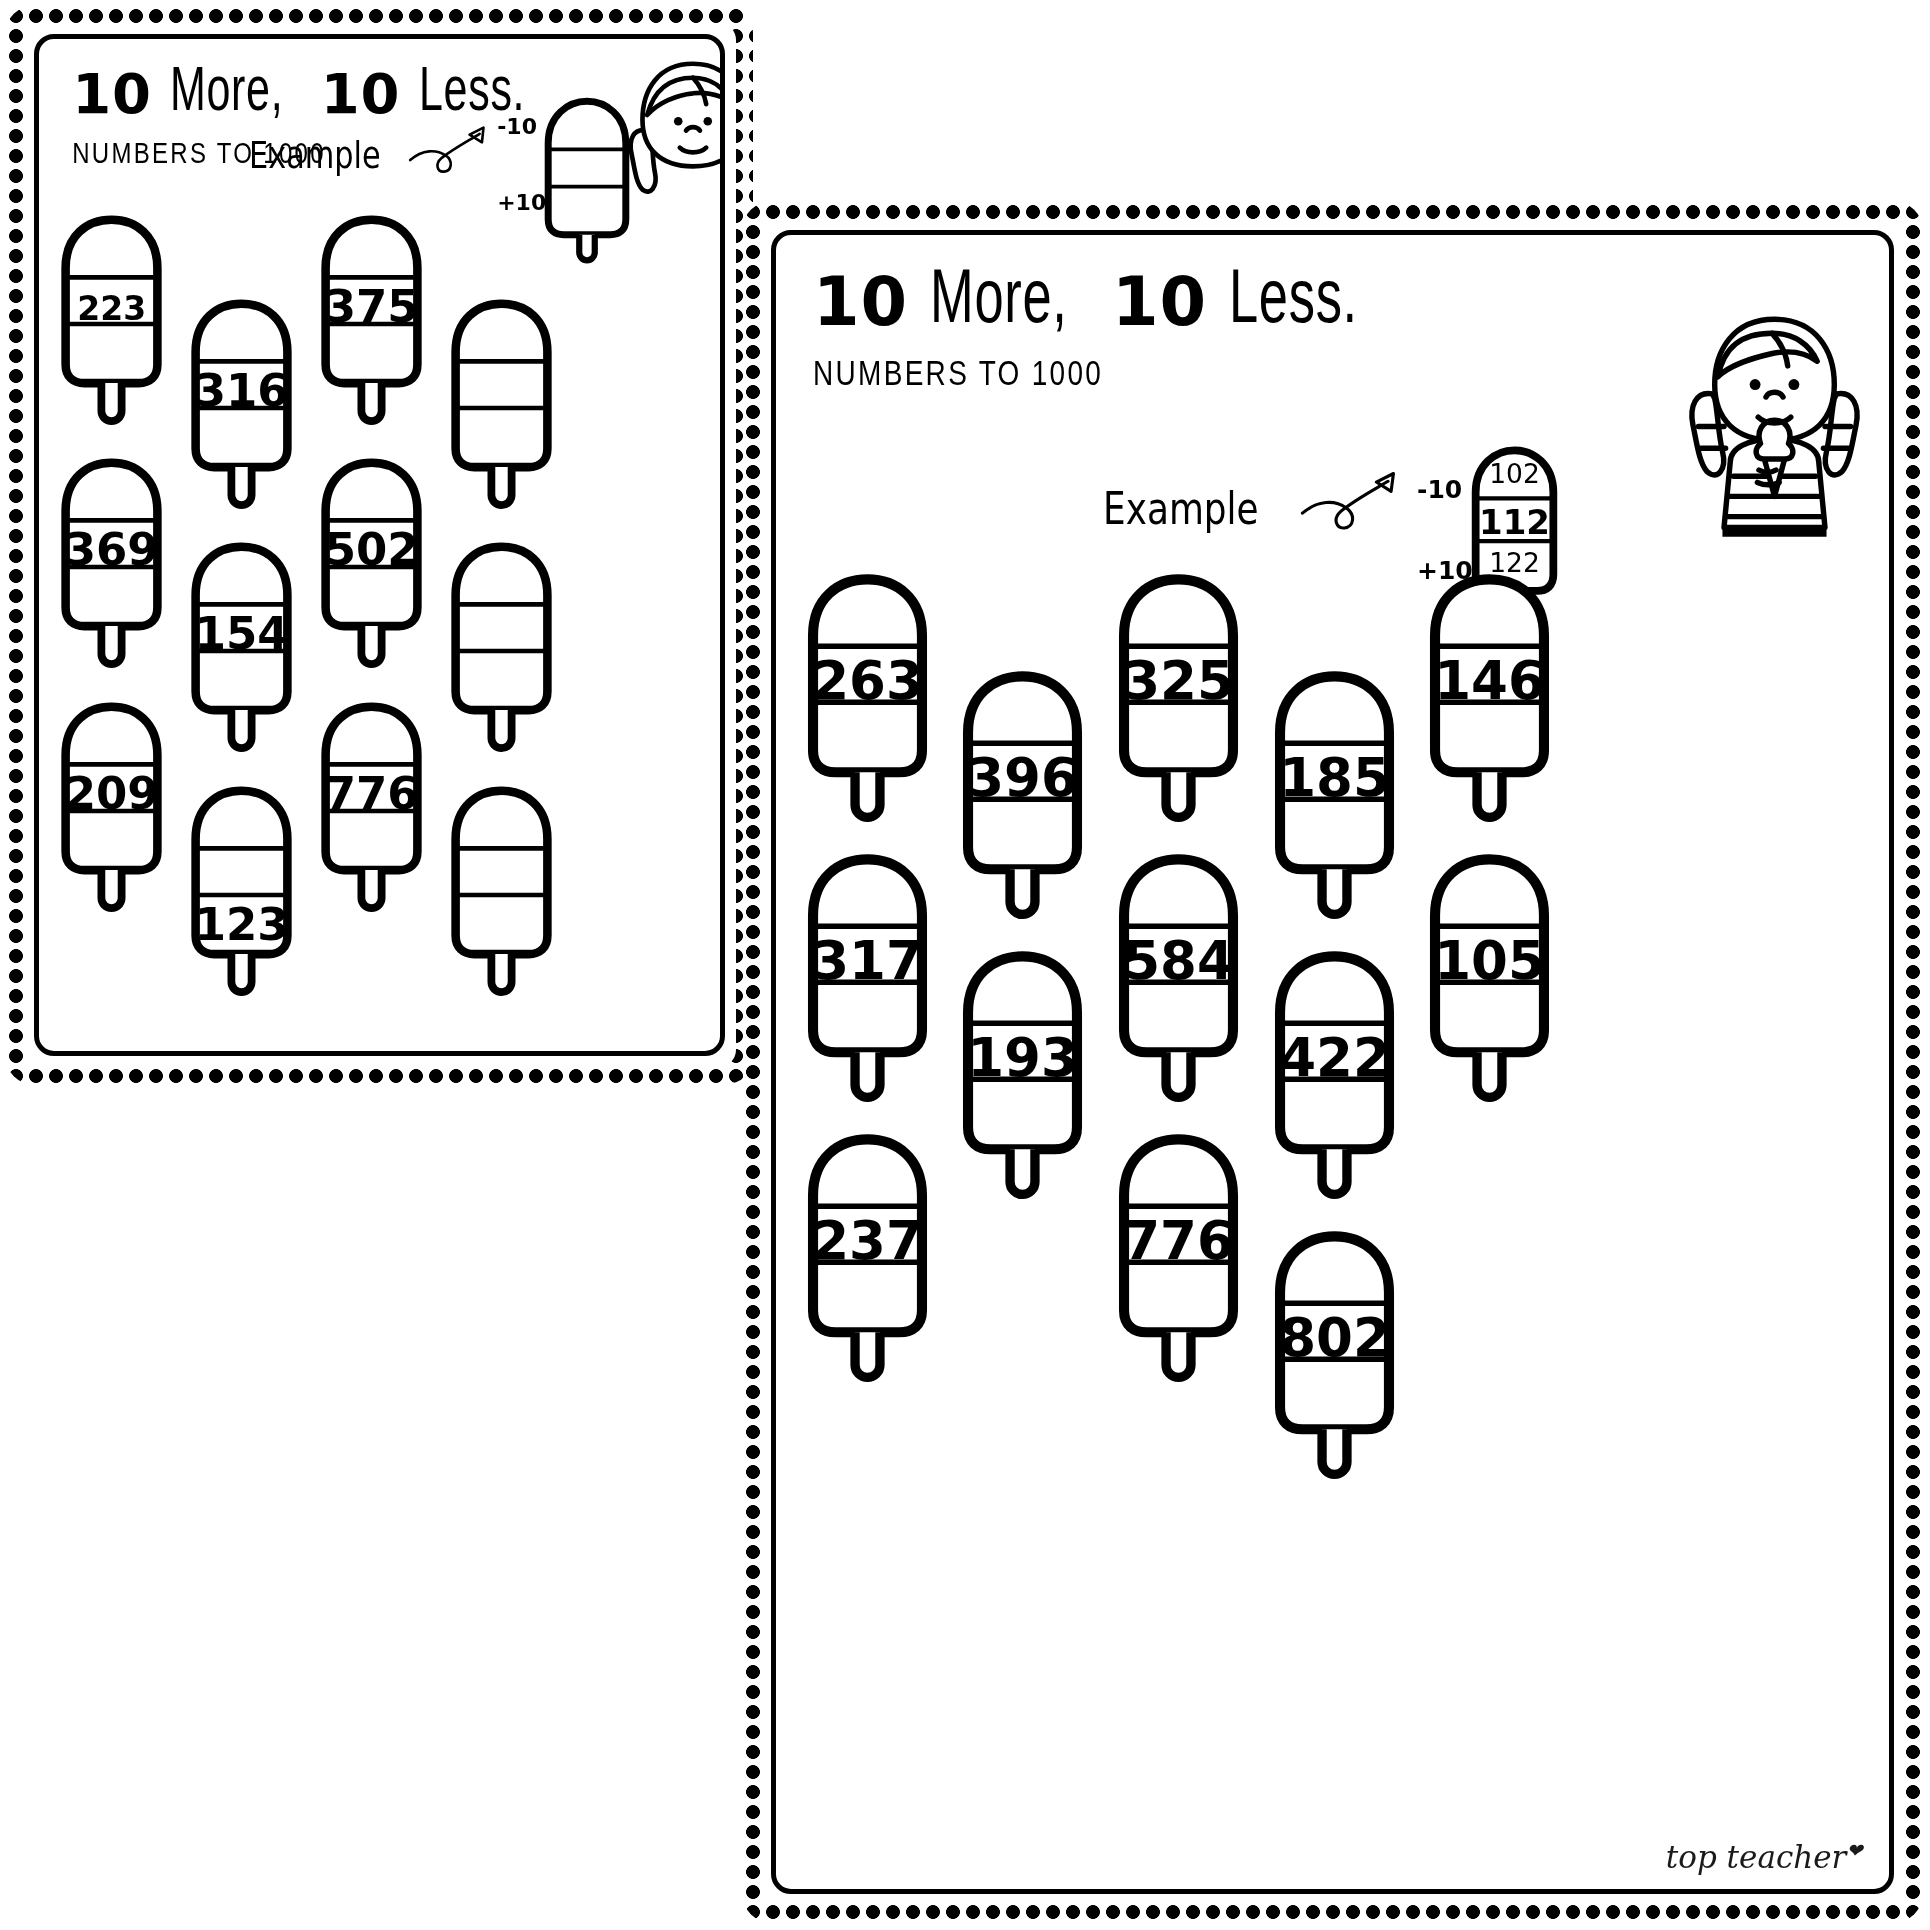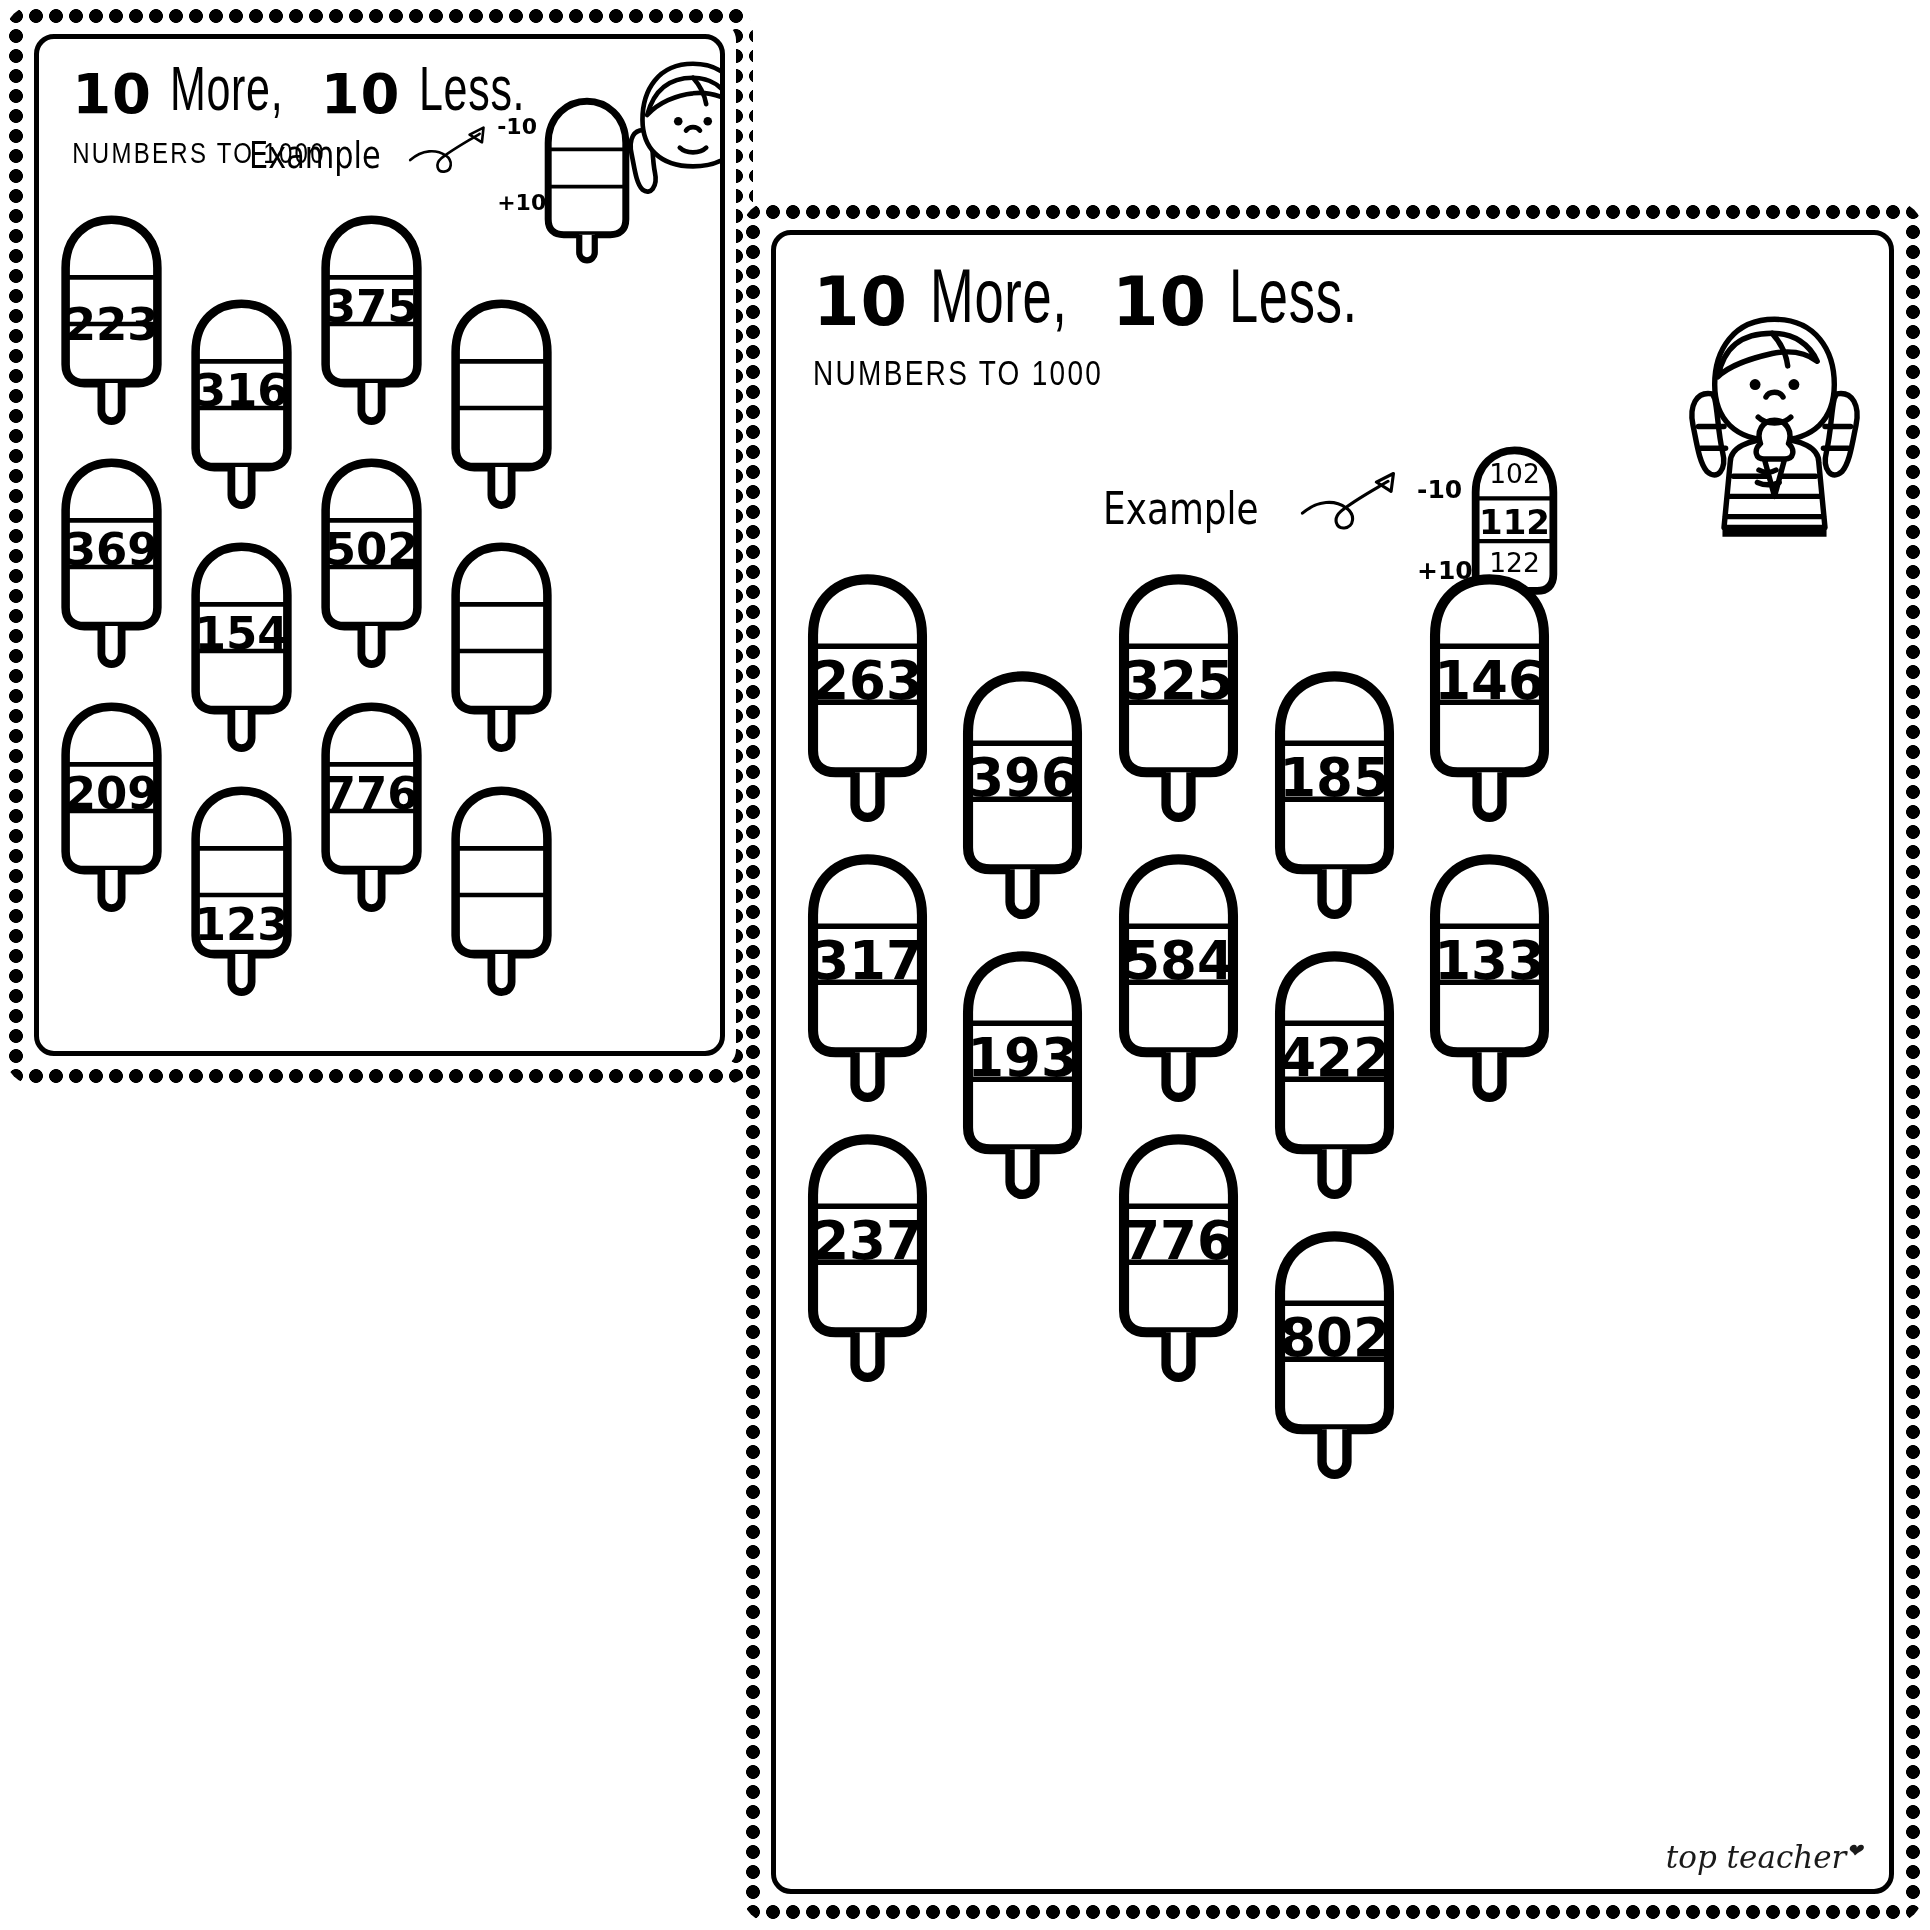--- a/index.html
+++ b/index.html
@@ -164,21 +164,21 @@
         </svg>
       </div>
 
       <div class="pop" style="left:14px; top:173px;">
         <svg width="117" height="210" viewBox="0 0 150 270">
           <path d="M16 72 C16 30 44 10 75 10 C106 10 134 30 134 72 L134 196 C134 212 124 220 110 220 L40 220 C26 220 16 212 16 196 Z" fill="#fff" stroke="#000" stroke-width="11" stroke-linejoin="round"></path>
           <path d="M16 84 L134 84" stroke="#000" stroke-width="6"></path>
           <path d="M16 144 L134 144" stroke="#000" stroke-width="6"></path>
           <path d="M62 220 L62 256 a13 13 0 0 0 26 0 L88 220" fill="#fff" stroke="#000" stroke-width="10"></path>
         </svg>
-        <div class="num" style="top:90px; font-size:45px;">223</div>
+        <div class="num" style="top:80px; font-size:33px;">223</div>
       </div>
       <div class="pop" style="left:14px; top:416px;">
         <svg width="117" height="210" viewBox="0 0 150 270">
           <path d="M16 72 C16 30 44 10 75 10 C106 10 134 30 134 72 L134 196 C134 212 124 220 110 220 L40 220 C26 220 16 212 16 196 Z" fill="#fff" stroke="#000" stroke-width="11" stroke-linejoin="round"></path>
           <path d="M16 84 L134 84" stroke="#000" stroke-width="6"></path>
           <path d="M16 144 L134 144" stroke="#000" stroke-width="6"></path>
           <path d="M62 220 L62 256 a13 13 0 0 0 26 0 L88 220" fill="#fff" stroke="#000" stroke-width="10"></path>
         </svg>
         <div class="num" style="top:72px; font-size:45px;">369</div>
       </div>
@@ -460,21 +460,21 @@
         </svg>
         <div class="num" style="top:84px; font-size:53px;">146</div>
       </div>
       <div class="pop" style="left:644px; top:615px;">
         <svg width="139" height="249" viewBox="0 0 178 320">
           <path d="M19 84 C19 36 52 12 89 12 C126 12 159 36 159 84 L159 232 C159 251 147 260 130 260 L48 260 C31 260 19 251 19 232 Z" fill="#fff" stroke="#000" stroke-width="13" stroke-linejoin="round"></path>
           <path d="M19 98 L159 98" stroke="#000" stroke-width="7"></path>
           <path d="M19 170 L159 170" stroke="#000" stroke-width="7"></path>
           <path d="M73 260 L73 302 a16 16 0 0 0 32 0 L105 260" fill="#fff" stroke="#000" stroke-width="12"></path>
         </svg>
-        <div class="num" style="top:84px; font-size:53px;">133</div>
+        <div class="num" style="top:84px; font-size:53px;">105</div>
       </div>
 
       <div class="logo" style="right:26.5px; bottom:14px; font-size:31px;">
         <span>top teacher</span><span class="hrt">❤</span>
       </div>
 
     </div>
   </div>
 
 </div>

